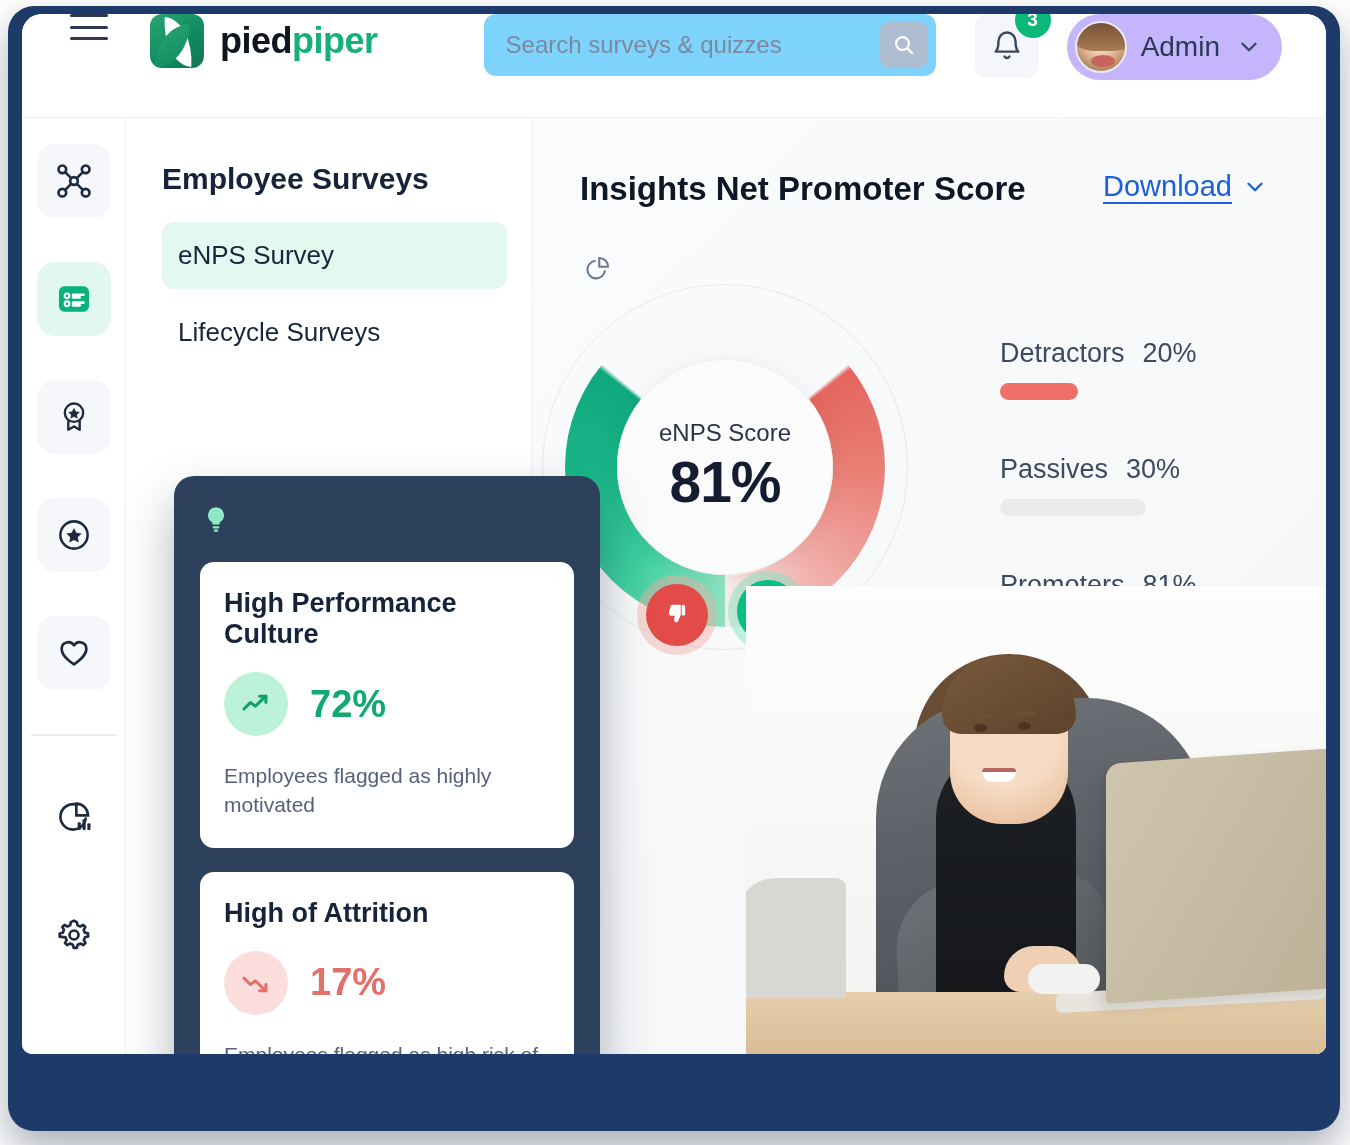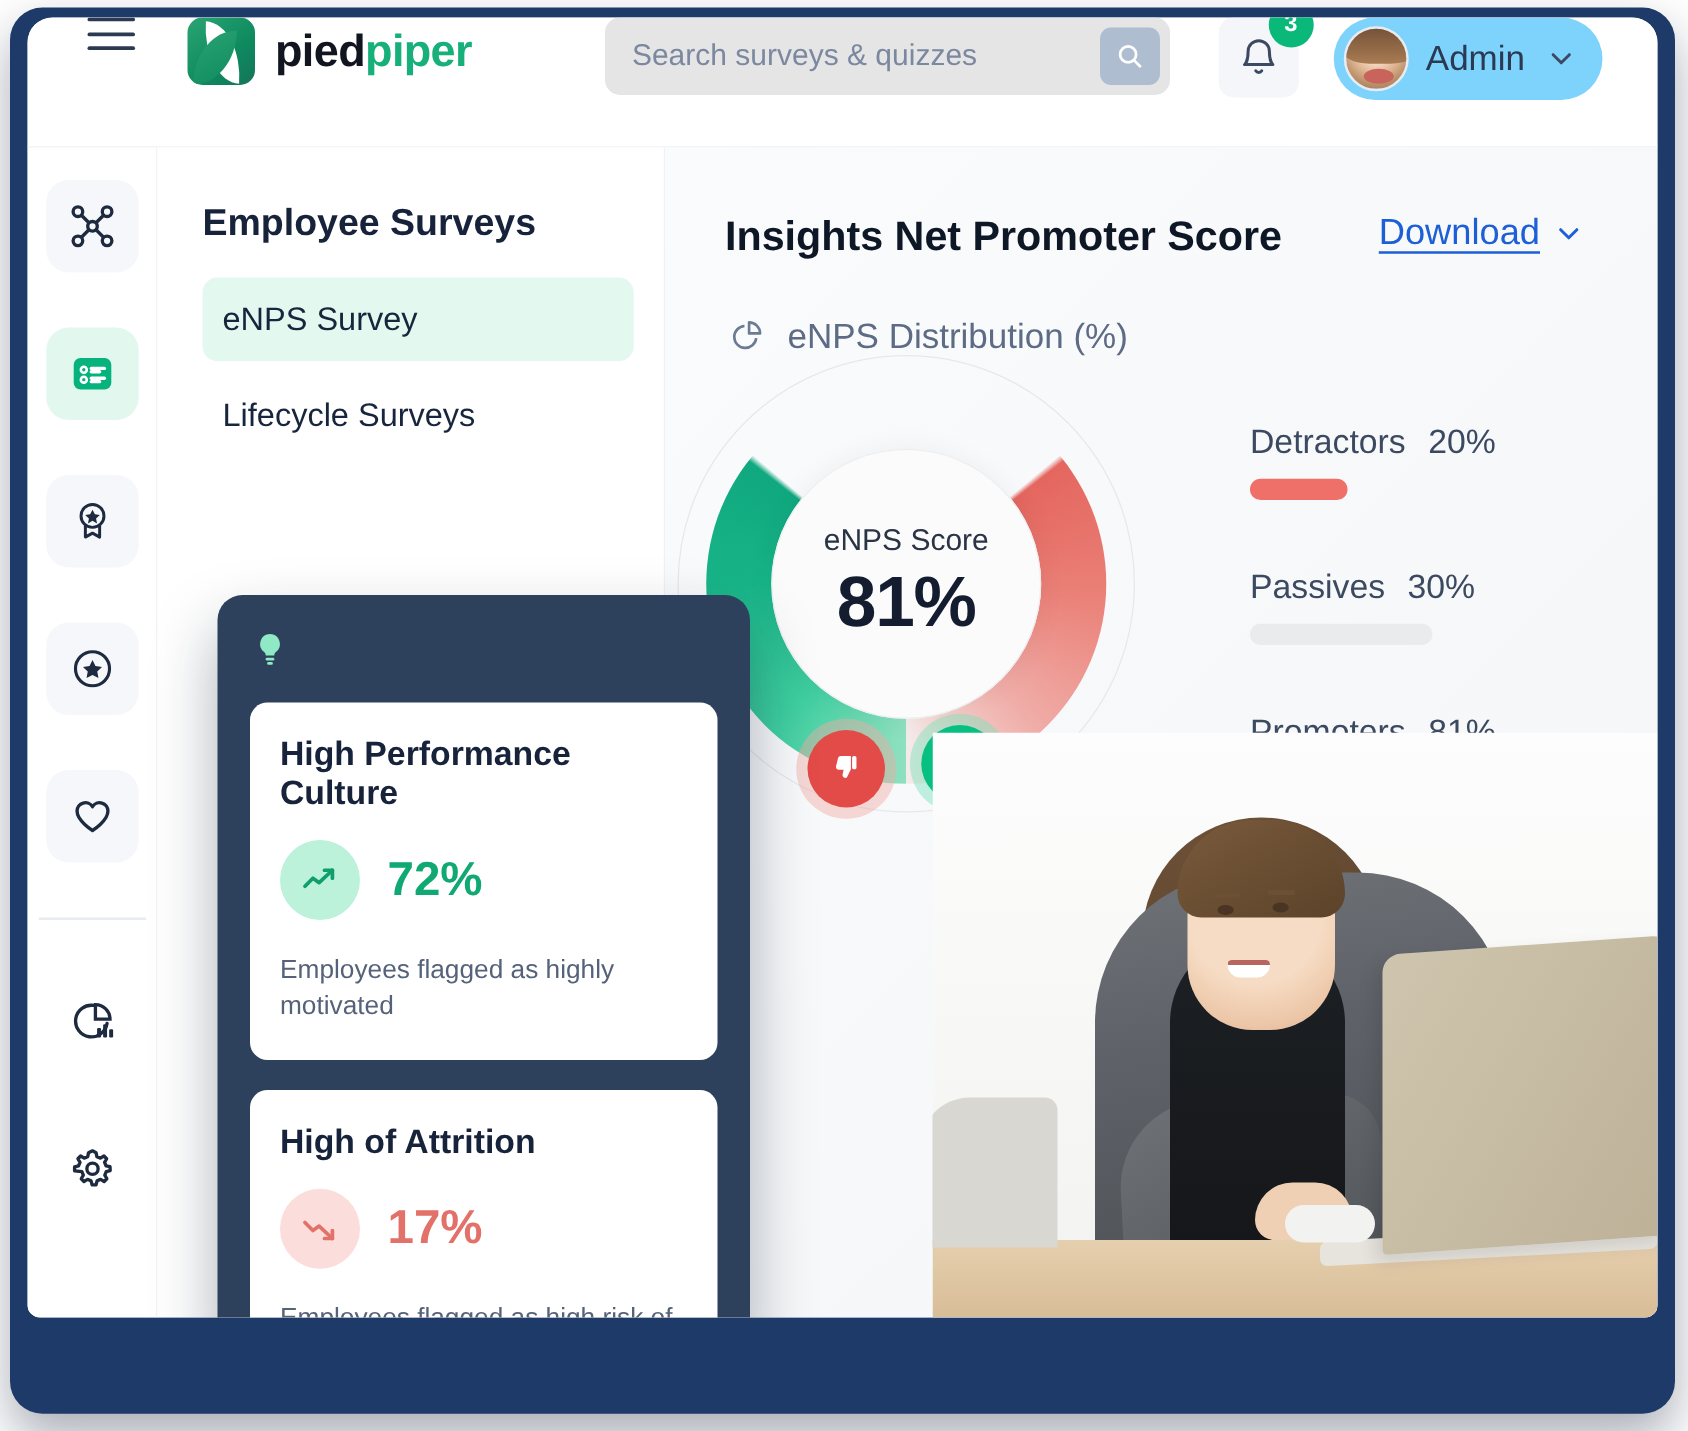--- a/index.html
+++ b/index.html
@@ -72,21 +72,21 @@
     border-radius:100% 0 100% 0;
     transform:rotate(2deg);
   }
   .logo-text{ margin-left:16px; font-size:36px; font-weight:bold; letter-spacing:-0.5px;}
   .logo-text .a{ color:#10151f; }
   .logo-text .b{ color:#17b07a; }
 
   .searchwrap{
     margin-left:106px;
     width:452px; height:62px;
-    background:#e5e5e5; border-radius:12px;
+    background:#7dd3fc; border-radius:12px;
     display:flex; align-items:center; padding:0 8px 0 22px;
   }
   .searchwrap input{
     flex:1; border:none; outline:none; background:transparent;
     font-family:"Liberation Sans", sans-serif;
     font-size:24px; color:#44506b;
   }
   .searchwrap input::placeholder{ color:#7c88a0; }
   .search-btn{
     width:48px; height:46px; border-radius:9px;
@@ -102,21 +102,21 @@
   .badge{
     position:absolute; top:-12px; right:-12px;
     width:36px; height:36px; border-radius:50%;
     background:#0ab87a; color:#fff;
     font-size:19px; font-weight:bold;
     display:flex; align-items:center; justify-content:center;
   }
 
   .userchip{
     margin-left:28px; margin-right:44px;
-    height:66px; border-radius:33px; background:#7dd3fc;
+    height:66px; border-radius:33px; background:#c4b5fd;
     display:flex; align-items:center; padding:0 20px 0 8px; cursor:pointer;
   }
   .avatar{
     width:52px; height:52px; border-radius:50%;
     background:radial-gradient(circle at 50% 34%,#f4d6c0 0 30%,#e0b695 48%,#b98f68 72%,#8d6a4c 100%);
     position:relative; overflow:hidden; border:2px solid #e7ecf2;
   }
   .avatar:before{
     content:""; position:absolute; left:-4px; top:-6px; width:62px; height:34px;
     background:linear-gradient(180deg,#6b4a32,#a97c53);
@@ -490,21 +490,20 @@
               <polyline points="6 9 12 15 18 9"></polyline>
             </svg>
           </div>
         </div>
 
         <div class="subhead">
           <svg width="34" height="34" viewBox="0 0 24 24" fill="none" stroke="#6b7b94" stroke-width="1.5" stroke-linejoin="round">
             <path d="M11 6.2A6.2 6.2 0 1 0 17.6 13"></path>
             <path d="M13.6 4.2v6.2h6.2a6.2 6.2 0 0 0-6.2-6.2z"></path>
           </svg>
-          <span class="subhead-text">eNPS Distribution (%)</span>
         </div>
 
         <div id="donutwrap">
           <div class="ring-outline"></div>
           <div class="donut"></div>
           <div class="donut-hole">
             <div class="score-label">eNPS Score</div>
             <div class="score-value">81%</div>
           </div>
           <div class="thumb thumb-down">

